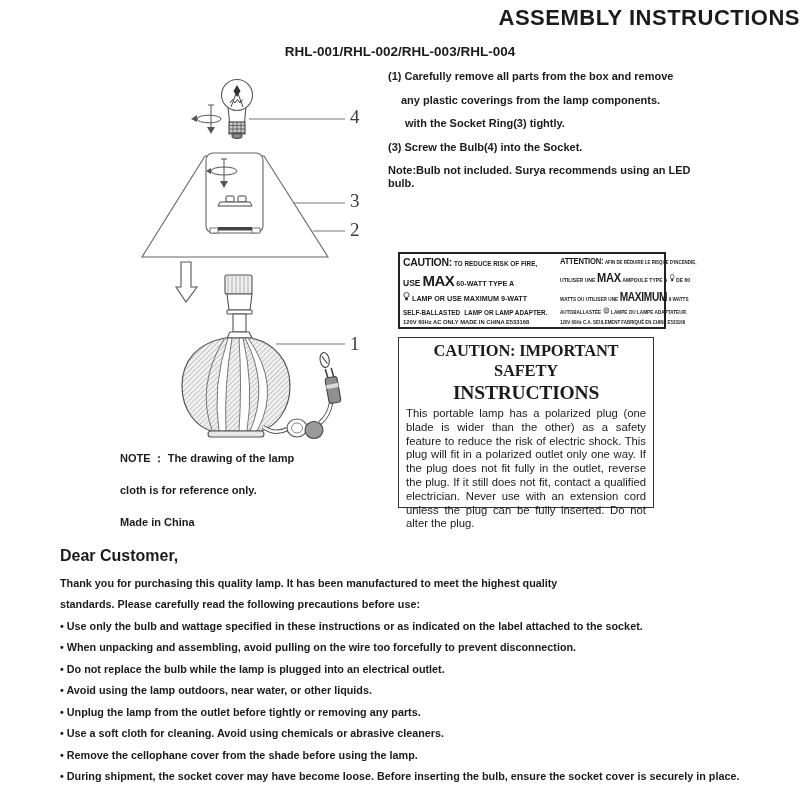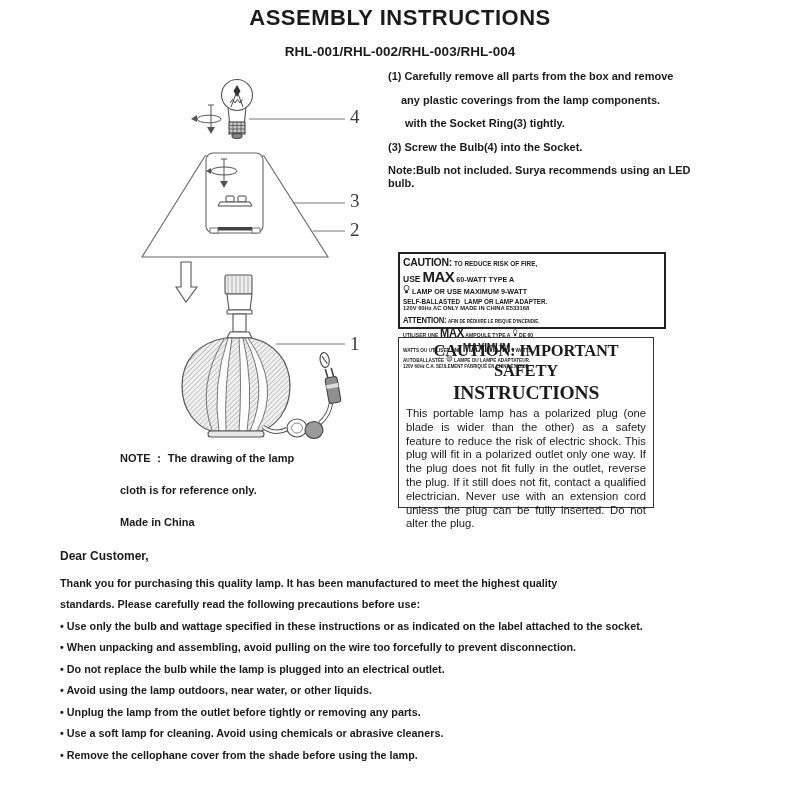--- a/index.html
+++ b/index.html
@@ -1,30 +1,30 @@
 <!DOCTYPE html>
 <html><head>
 <meta charset="utf-8">
 <style>
   html,body{margin:0;padding:0;background:#fff;}
   .page{position:relative;width:800px;height:800px;background:#fff;overflow:hidden;
         font-family:"Liberation Sans",sans-serif;color:#1b1b1b;}
-  .title{position:absolute;top:5px;left:0;width:100%;text-align:center;
+  .title{position:absolute;top:5px;left:0;width:100%;text-align:right;
          font-size:22px;font-weight:700;letter-spacing:.5px;}
   .subtitle{position:absolute;top:44px;left:0;width:100%;text-align:center;
             font-size:13.5px;font-weight:700;}
   .diagram{position:absolute;left:0;top:60px;}
   .part-num{position:absolute;font-family:"Liberation Serif",serif;font-size:19px;color:#3a3a3a;}
   .steps{position:absolute;left:388px;top:70px;width:330px;font-size:11px;font-weight:700;}
   .steps .s{height:23.5px;white-space:nowrap;}
   .steps .n{height:12.5px;white-space:nowrap;}
   .ind1{padding-left:13px;}
   .ind2{padding-left:17px;}
   .caution-box{position:absolute;left:398px;top:252px;width:268px;height:77px;
-               border:2px solid #222;box-sizing:border-box;display:flex;gap:4px;padding:2px 3px;flex-direction:column;}
+               border:2px solid #222;box-sizing:border-box;display:flex;gap:16px;padding:2px 3px;}
   .cl-col{display:flex;flex-direction:column;justify-content:space-between;}
   .cl-en{width:141px;}
   .cl-fr{flex:1;}
   .cl-row{display:flex;align-items:baseline;gap:2px;white-space:nowrap;}
   .cw{font-size:10.5px;font-weight:700;letter-spacing:-.3px;}
   .ct1{font-size:6.4px;font-weight:700;}
   .cu{font-size:8.5px;font-weight:700;}
   .cmax{font-size:15px;font-weight:800;letter-spacing:-.5px;}
   .ct2{font-size:7.2px;font-weight:700;}
   .ct3{font-size:5.8px;font-weight:700;}
@@ -41,21 +41,21 @@
               border:1.5px solid #333;box-sizing:border-box;padding:3px 7px;}
   .safety-h1{font-family:"Liberation Serif",serif;font-weight:700;font-size:16.5px;
              text-align:center;letter-spacing:-.2px;}
   .safety-h2{font-family:"Liberation Serif",serif;font-weight:700;font-size:19.5px;
              text-align:center;margin-top:1px;letter-spacing:-.2px;}
   .safety-body{font-size:11.3px;line-height:13.8px;text-align:justify;margin-top:3px;}
   .note-block{position:absolute;left:108px;top:452px;font-size:11px;font-weight:700;line-height:12px;}
   .note-block div{margin-bottom:20px;margin-left:12px;}
   .customer{position:absolute;left:60px;top:550px;width:705px;font-size:10.8px;
             font-weight:700;line-height:12.5px;}
-  .greeting{font-size:12px;margin-bottom:14px;}
+  .greeting{font-size:16px;margin-bottom:14px;}
   .intro{margin-bottom:9px;}
   .bullet{margin-bottom:9px;}
 </style>
 </head>
 <body>
 
 <div class="page">
 
   <div class="title">ASSEMBLY INSTRUCTIONS</div>
   <div class="subtitle">RHL-001/RHL-002/RHL-003/RHL-004</div>
@@ -258,17 +258,18 @@
 
   <div class="customer">
     <div class="greeting">Dear Customer,</div>
     <div class="intro">Thank you for purchasing this quality lamp. It has been manufactured to meet the highest quality</div>
     <div class="intro">standards. Please carefully read the following precautions before use:</div>
     <div class="bullet">• Use only the bulb and wattage specified in these instructions or as indicated on the label attached to the socket.</div>
     <div class="bullet">• When unpacking and assembling, avoid pulling on the wire too forcefully to prevent disconnection.</div>
     <div class="bullet">• Do not replace the bulb while the lamp is plugged into an electrical outlet.</div>
     <div class="bullet">• Avoid using the lamp outdoors, near water, or other liquids.</div>
     <div class="bullet">• Unplug the lamp from the outlet before tightly or removing any parts.</div>
-    <div class="bullet">• Use a soft lamp for cleaning. Avoid using chemicals or abrasive cleaners.</div>
+    <div class="bullet">• Use a soft cloth for cleaning. Avoid using chemicals or abrasive cleaners.</div>
     <div class="bullet">• Remove the cellophane cover from the shade before using the lamp.</div>
+    <div class="bullet">• During shipment, the socket cover may have become loose. Before inserting the bulb, ensure the socket cover is securely in place.</div>
   </div>
 
 </div>
 
 </body></html>

